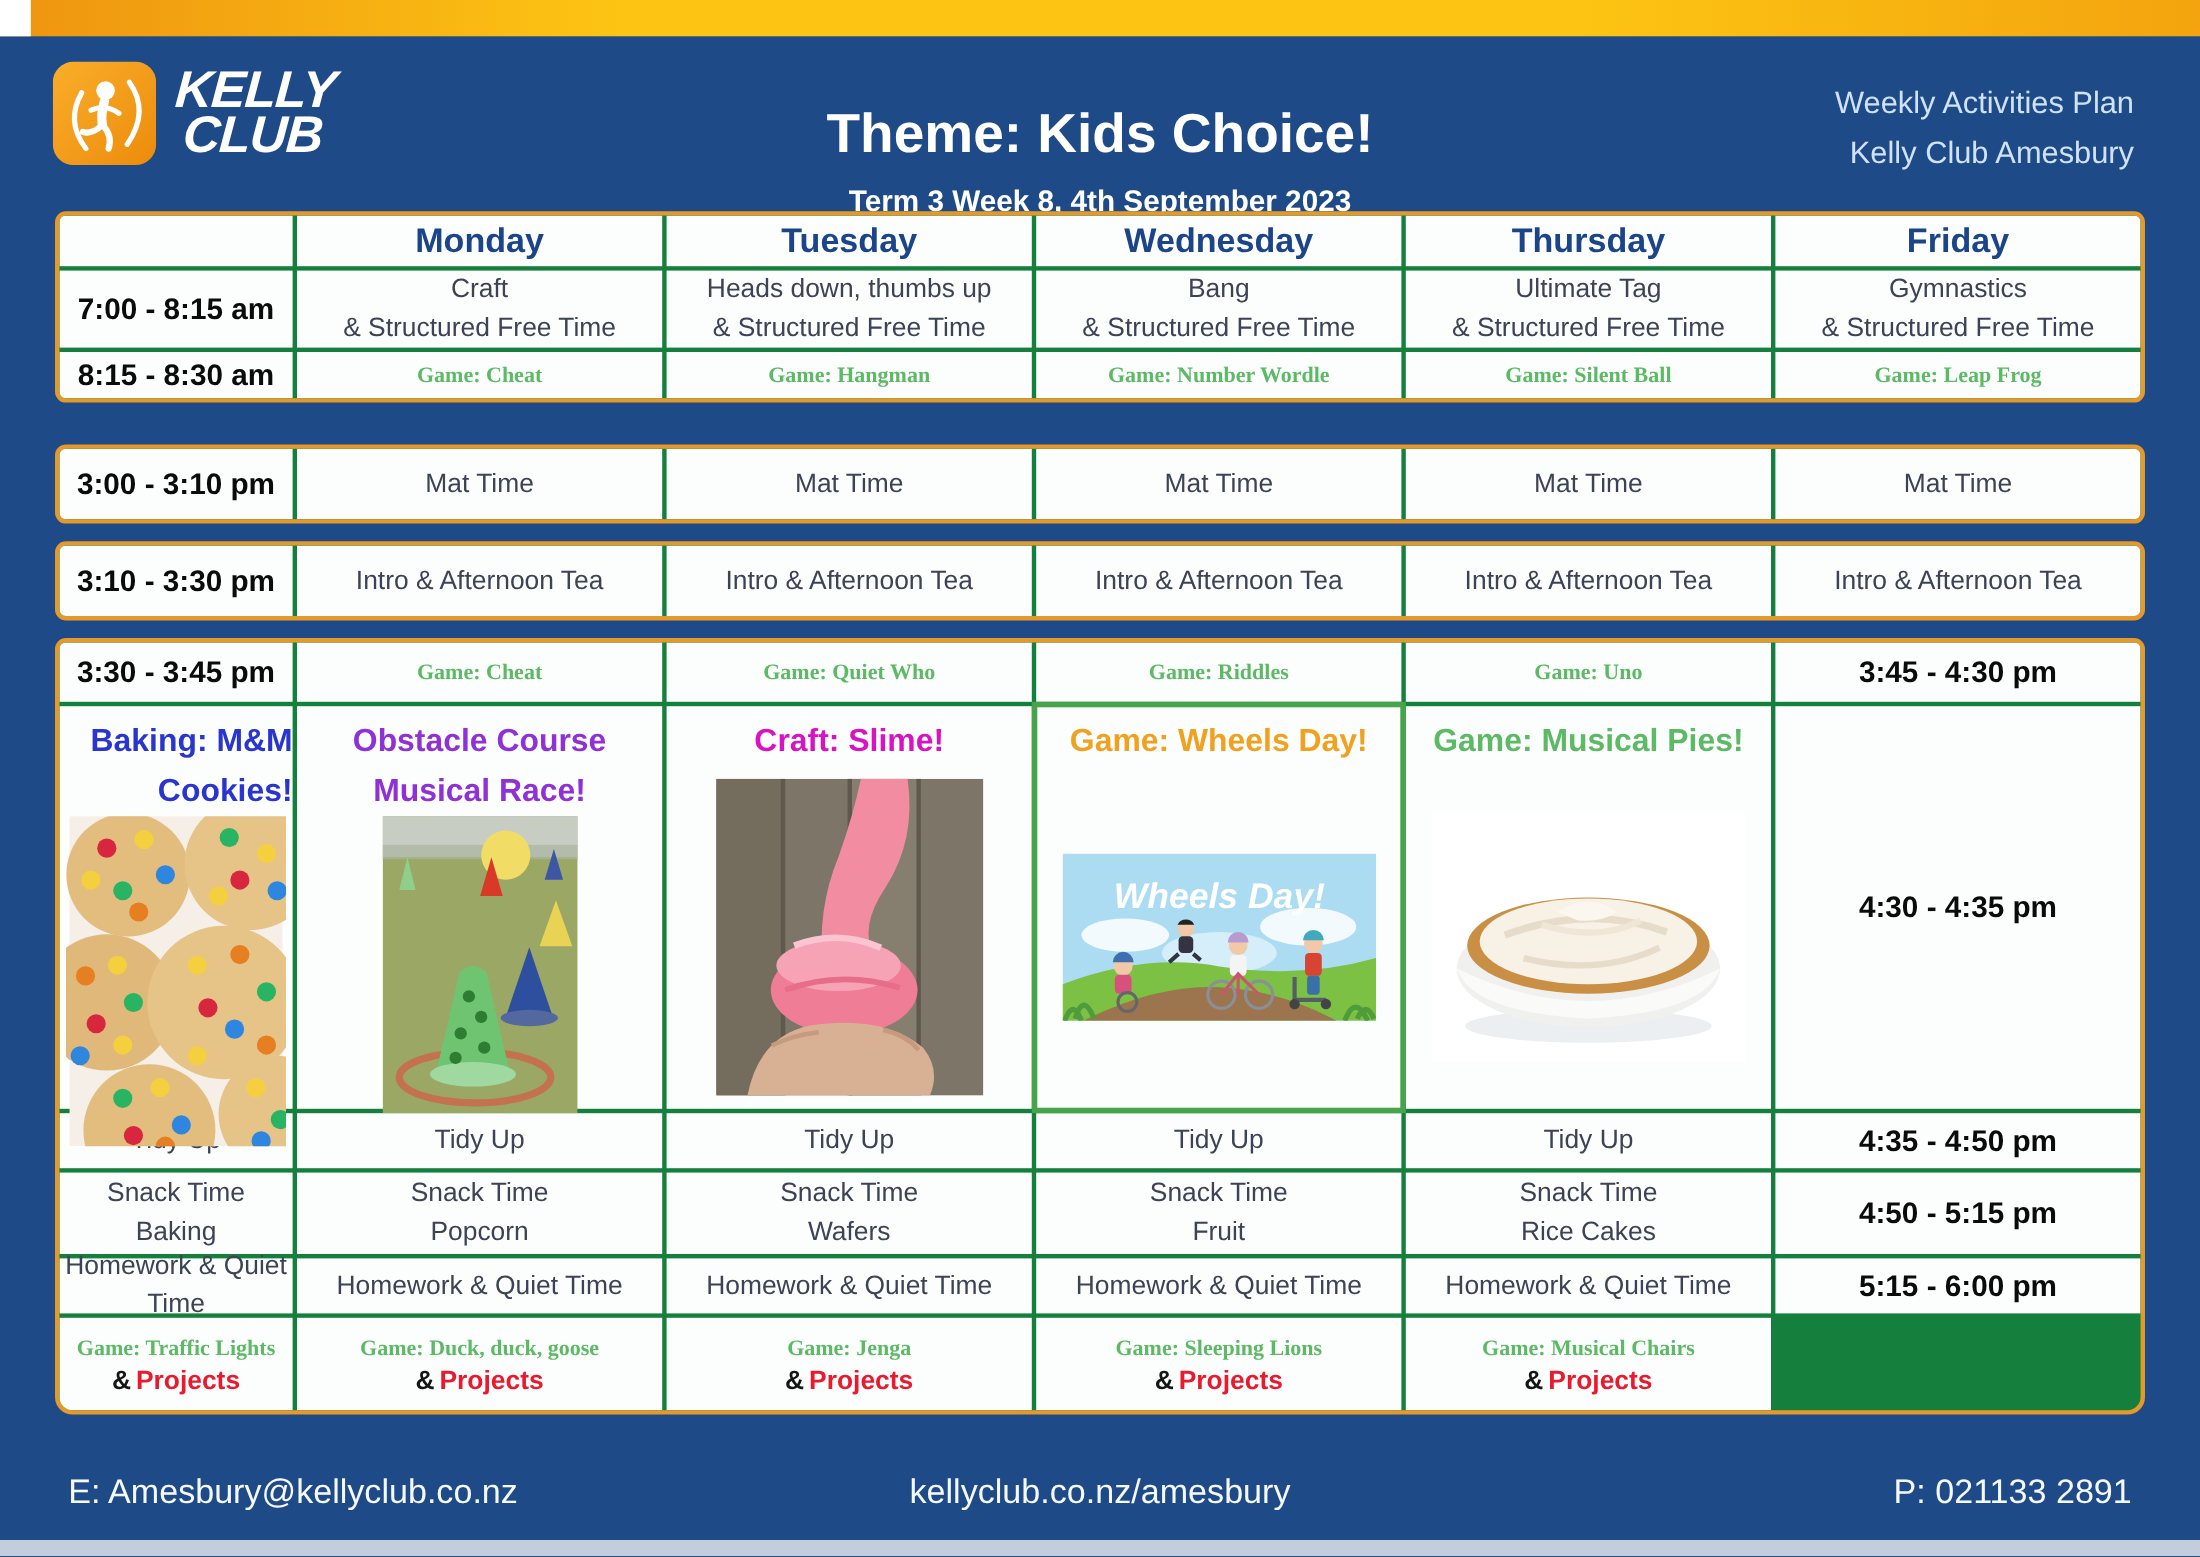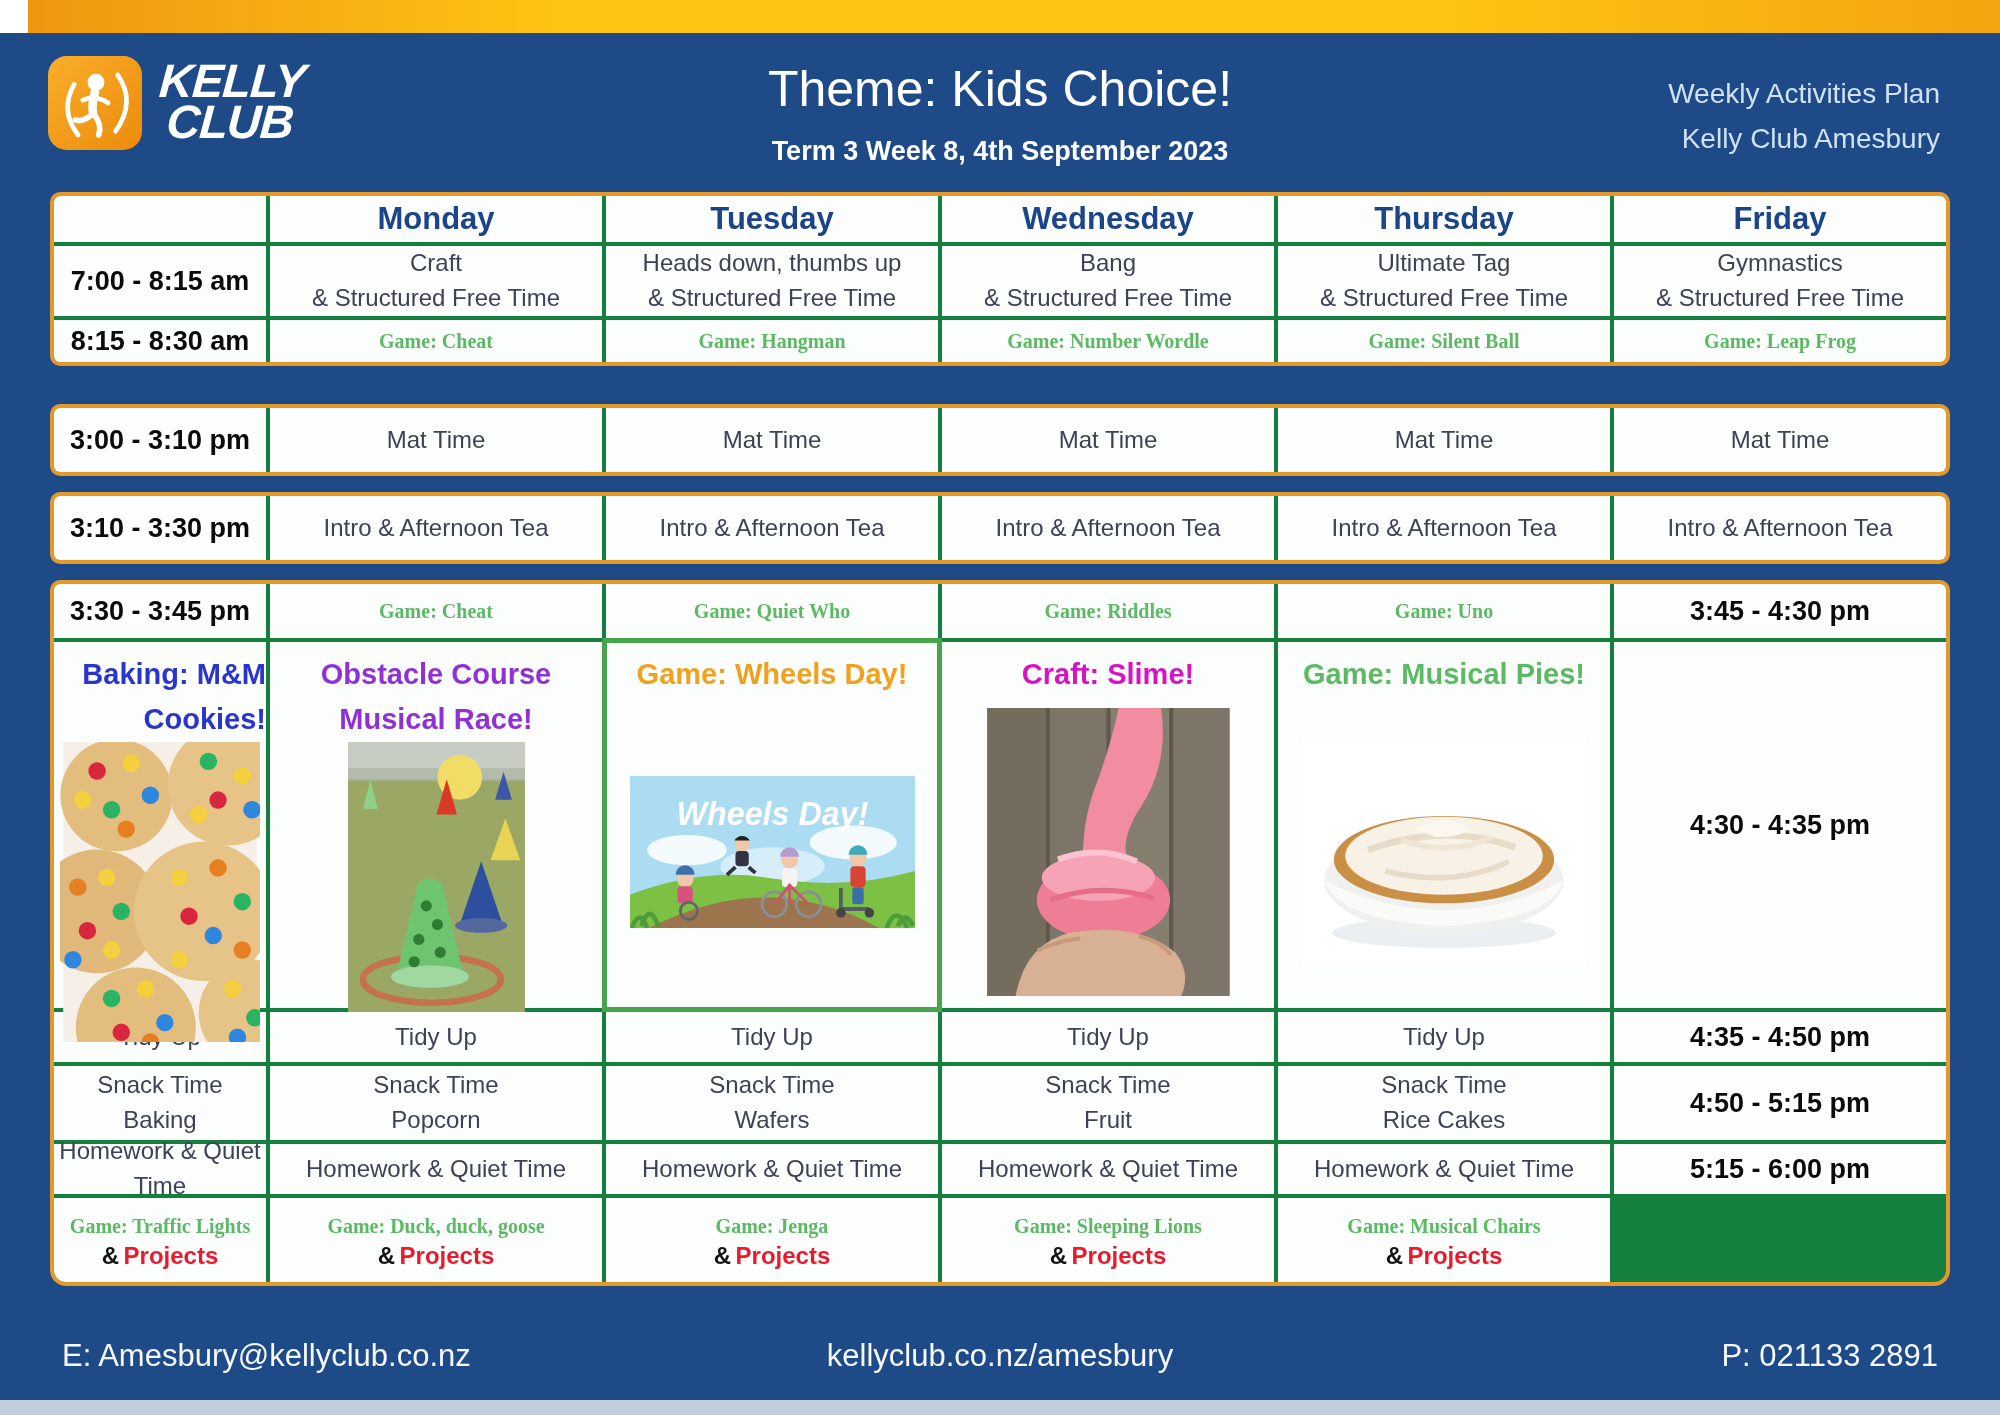--- a/index.html
+++ b/index.html
@@ -11,21 +11,21 @@
   .corner-notch{position:absolute;top:0;left:0;width:28px;height:33px;background:#ffffff;}
   .bottomstrip{position:absolute;bottom:0;left:0;width:2000px;height:15px;background:#c3cedd;}
 
   
   .logo-wrap{position:absolute;left:48px;top:56px;display:flex;gap:16px;align-items:flex-start;}
   .logo-icon{width:94px;height:94px;display:block;}
   .brand{color:#fff;font-weight:800;font-style:italic;font-size:47px;line-height:.88;
          letter-spacing:-1px;transform:skewX(-4deg);margin-top:4px;}
   .brand .l2{margin-left:10px;display:block;}
   .title-block{position:absolute;top:60px;left:500px;width:1000px;text-align:center;color:#fff;}
-  .main-title{font-size:50px;font-weight:400;letter-spacing:0;}
+  .main-title{font-size:50px;font-weight:700;letter-spacing:0;margin-top:32px;}
   .sub-title{font-size:27px;font-weight:700;margin-top:18px;}
   .plan-block{position:absolute;top:72px;right:60px;text-align:right;color:#cfe2f6;
               font-size:28px;line-height:1.6;}
 
   
   .tables{position:absolute;left:50px;top:192px;width:1900px;}
   .sect{display:grid;grid-template-columns:212px repeat(5,1fr);gap:4px;background:#15803d;
         border:4px solid #e6992b;border-radius:10px;overflow:hidden;}
   .sect-morning{grid-template-rows:46px 70px 42px;margin-bottom:38px;}
   .sect-single{grid-template-rows:64px;margin-bottom:16px;}
@@ -229,20 +229,39 @@
             <ellipse cx="88" cy="252" rx="42" ry="12" fill="#9fd9a0"></ellipse>
             <circle cx="84" cy="176" r="6" fill="#2e7d32"></circle>
               <circle cx="96" cy="196" r="6" fill="#2e7d32"></circle>
             <circle cx="76" cy="212" r="6" fill="#2e7d32"></circle>
               <circle cx="99" cy="226" r="6" fill="#2e7d32"></circle>
             <circle cx="71" cy="236" r="6" fill="#2e7d32"></circle>
           </svg>
         </div>
       </div>
 
+      <div class="cell acell">
+        <div class="atitle c-magenta">Craft: Slime!</div>
+        <div class="imgwrap">
+          <svg width="245" height="288" viewBox="0 0 240 285">
+            <rect width="240" height="285" fill="#7d7668"></rect>
+            <rect x="0" width="58" height="285" fill="#746d5e"></rect>
+            <rect x="120" width="60" height="285" fill="#867f70"></rect>
+            <path d="M60 0 V285 M120 0 V285 M182 0 V285" stroke="#5f594d" stroke-width="4"></path>
+            <path d="M130 0 L172 0 Q180 55 152 98 Q128 134 142 158 L96 172 Q90 118 110 70 Q124 30 130 0 Z" fill="#f28da1"></path>
+            <ellipse cx="115" cy="190" rx="66" ry="40" fill="#ee7d95"></ellipse>
+            <ellipse cx="110" cy="168" rx="56" ry="23" fill="#f6a3b5"></ellipse>
+            <path d="M70 150 Q110 135 148 152" stroke="#fbc4d0" stroke-width="6" fill="none"></path>
+            <path d="M62 190 Q112 172 165 188" stroke="#e76d88" stroke-width="5" fill="none"></path>
+            <path d="M28 285 Q38 232 84 222 Q150 212 186 242 Q202 262 192 285 Z" fill="#d8b094"></path>
+            <path d="M50 240 Q70 230 92 228 M150 226 Q170 230 182 244" stroke="#c79a7d" stroke-width="4" fill="none"></path>
+          </svg>
+        </div>
+      </div>
+
       <div class="cell acell hl">
         <div class="atitle c-orange">Game: Wheels Day!</div>
         <div class="imgwrap">
           <svg width="285" height="152" viewBox="0 0 300 160">
             <rect width="300" height="160" fill="#abdcf2"></rect>
             <ellipse cx="60" cy="78" rx="42" ry="16" fill="#ffffff" opacity="0.85"></ellipse>
             <ellipse cx="235" cy="70" rx="46" ry="18" fill="#ffffff" opacity="0.85"></ellipse>
             <ellipse cx="150" cy="95" rx="55" ry="20" fill="#ffffff" opacity="0.5"></ellipse>
             <path d="M0 160 L0 125 Q80 95 150 108 Q230 120 300 100 L300 160 Z" fill="#7cc044"></path>
             <path d="M20 160 Q90 125 150 128 Q210 131 262 160 Z" fill="#9c744d"></path>
@@ -270,39 +289,20 @@
               <rect x="234" y="117" width="12" height="18" rx="3" fill="#3a6fa8"></rect>
               <path d="M222 140 L252 140 M222 140 L222 118" stroke="#555e66" stroke-width="4"></path>
               <circle cx="222" cy="144" r="5" fill="#444"></circle>
                 <circle cx="252" cy="144" r="5" fill="#444"></circle>
             </g>
           </svg>
         </div>
       </div>
 
       <div class="cell acell">
-        <div class="atitle c-magenta">Craft: Slime!</div>
-        <div class="imgwrap">
-          <svg width="245" height="288" viewBox="0 0 240 285">
-            <rect width="240" height="285" fill="#7d7668"></rect>
-            <rect x="0" width="58" height="285" fill="#746d5e"></rect>
-            <rect x="120" width="60" height="285" fill="#867f70"></rect>
-            <path d="M60 0 V285 M120 0 V285 M182 0 V285" stroke="#5f594d" stroke-width="4"></path>
-            <path d="M130 0 L172 0 Q180 55 152 98 Q128 134 142 158 L96 172 Q90 118 110 70 Q124 30 130 0 Z" fill="#f28da1"></path>
-            <ellipse cx="115" cy="190" rx="66" ry="40" fill="#ee7d95"></ellipse>
-            <ellipse cx="110" cy="168" rx="56" ry="23" fill="#f6a3b5"></ellipse>
-            <path d="M70 150 Q110 135 148 152" stroke="#fbc4d0" stroke-width="6" fill="none"></path>
-            <path d="M62 190 Q112 172 165 188" stroke="#e76d88" stroke-width="5" fill="none"></path>
-            <path d="M28 285 Q38 232 84 222 Q150 212 186 242 Q202 262 192 285 Z" fill="#d8b094"></path>
-            <path d="M50 240 Q70 230 92 228 M150 226 Q170 230 182 244" stroke="#c79a7d" stroke-width="4" fill="none"></path>
-          </svg>
-        </div>
-      </div>
-
-      <div class="cell acell">
         <div class="atitle c-green2">Game: Musical Pies!</div>
         <div class="imgwrap">
           <svg width="290" height="228" viewBox="0 0 300 240">
             <rect width="300" height="240" fill="#ffffff"></rect>
             <ellipse cx="150" cy="205" rx="118" ry="16" fill="#eceff1"></ellipse>
             <ellipse cx="150" cy="150" rx="126" ry="56" fill="#f0f0ee"></ellipse>
             <path d="M24 150 Q150 212 276 150 Q262 192 150 198 Q38 192 24 150 Z" fill="#fafaf8"></path>
             <ellipse cx="150" cy="128" rx="116" ry="46" fill="#c98f45"></ellipse>
             <ellipse cx="150" cy="124" rx="104" ry="41" fill="#f7f1e6"></ellipse>
             <path d="M70 118 Q150 88 225 115" stroke="#e7dcc9" stroke-width="7" fill="none"></path>

